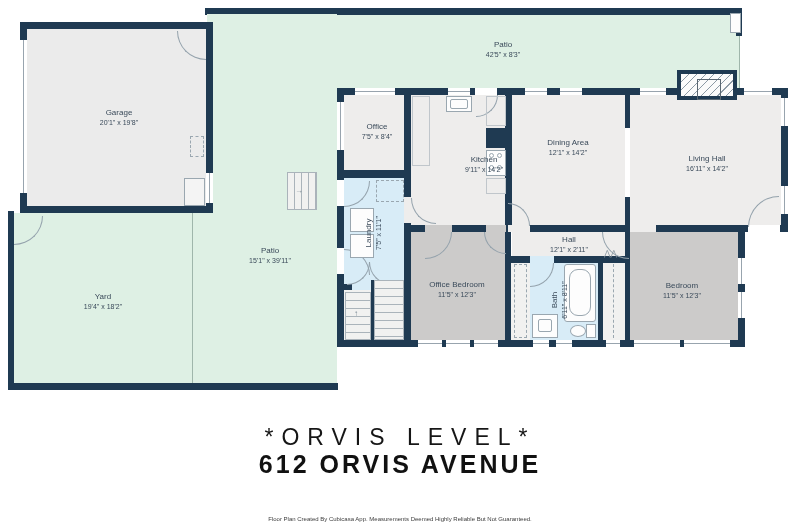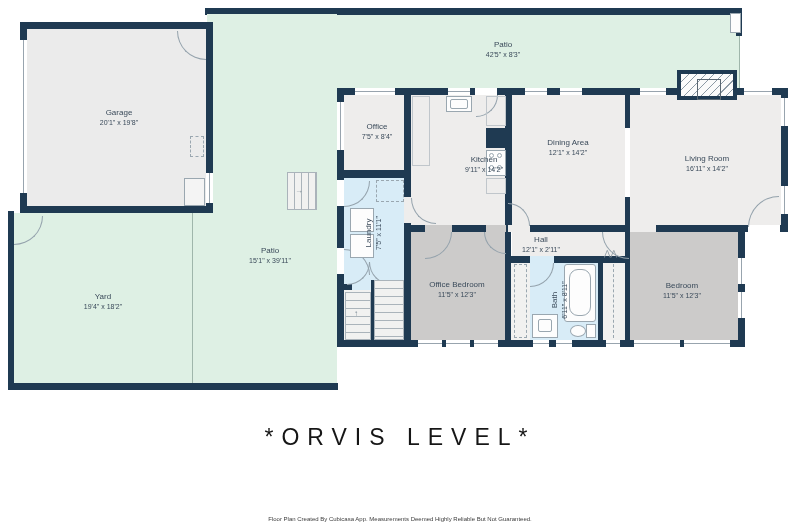--- a/index.html
+++ b/index.html
@@ -189,40 +189,41 @@
   </div>
   <div class="rlabel" style="left:452px;top:164px;margin-left:32px;">
     <div class="rname">Kitchen</div>
       <div class="rdims">9'11" x 14'2"</div>
   </div>
   <div class="rlabel" style="left:568px;top:147px;">
     <div class="rname">Dining Area</div>
       <div class="rdims">12'1" x 14'2"</div>
   </div>
   <div class="rlabel" style="left:707px;top:163px;">
-    <div class="rname">Living Room</div>
+    <div class="rname">Living Hall</div>
       <div class="rdims">16'11" x 14'2"</div>
   </div>
   <div class="rlabel rot" style="left:373px;top:233px;">
     <div class="rname">Laundry</div>
       <div class="rdims">7'5" x 11'1"</div>
   </div>
-  <div class="rlabel" style="left:541px;top:244px;">
+  <div class="rlabel" style="left:569px;top:244px;">
     <div class="rname">Hall</div>
       <div class="rdims">12'1" x 2'11"</div>
   </div>
   <div class="rlabel" style="left:457px;top:289px;">
     <div class="rname">Office Bedroom</div>
       <div class="rdims">11'5" x 12'3"</div>
   </div>
   <div class="rlabel rot" style="left:559px;top:300px;">
     <div class="rname">Bath</div>
       <div class="rdims">6'11" x 8'11"</div>
   </div>
   <div class="rlabel" style="left:682px;top:290px;">
     <div class="rname">Bedroom</div>
       <div class="rdims">11'5" x 12'3"</div>
   </div>
 
   <div class="t1">*ORVIS LEVEL*</div>
+  <div class="t2">612 ORVIS AVENUE</div>
   <div class="foot">Floor Plan Created By Cubicasa App. Measurements Deemed Highly Reliable But Not Guaranteed.</div>
 
 </div>
 
 </body></html>

